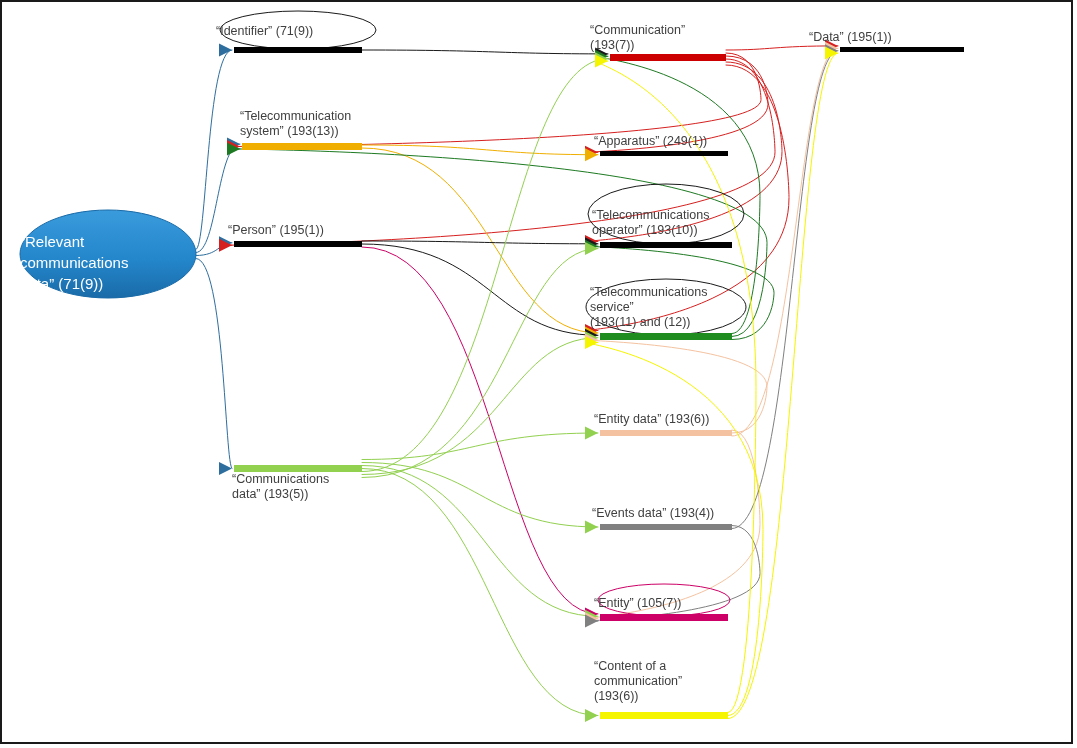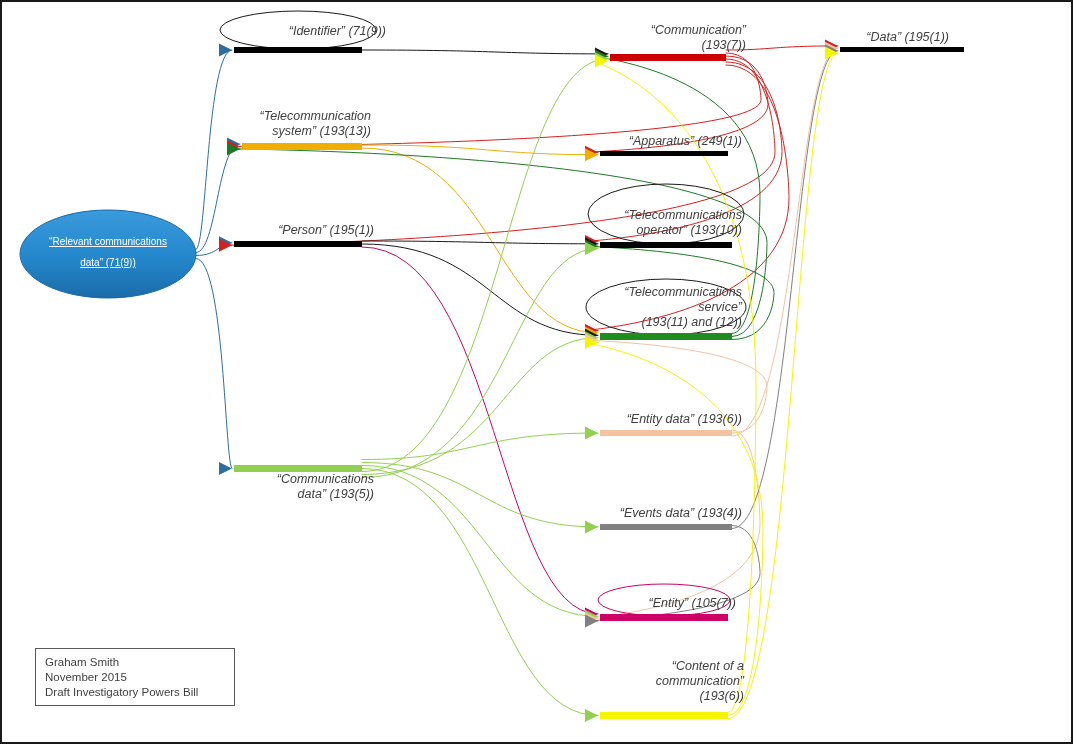--- a/index.html
+++ b/index.html
@@ -8,27 +8,27 @@
     width:1077px;height:748px;overflow:hidden;
     font-family:"Liberation Sans","DejaVu Sans",sans-serif;
     color:#404040;
   }
   #frame{
     position:relative;width:1073px;height:744px;margin:0;
     border:2px solid #1a1a1a;background:#ffffff;box-sizing:border-box;
   }
   #diagram{position:absolute;left:0;top:0;width:1073px;height:744px;}
   .node-label{
-    position:absolute;text-align:right;
+    position:absolute;text-align:left;
     font-size:12.5px;line-height:15px;color:#404040;
-    white-space:pre-line;pointer-events:none;font-style:italic;
+    white-space:pre-line;pointer-events:none;
   }
   .ellipse-label{
-    position:absolute;text-align:center;color:#ffffff;
-    font-size:10px;line-height:21px;white-space:pre-line;text-decoration:underline;
+    position:absolute;color:#ffffff;
+    font-size:15px;line-height:21px;white-space:pre-line;
   }
   #caption{
     position:absolute;left:33px;top:646px;width:200px;height:58px;
     border:1px solid #595959;background:#ffffff;
     padding:6px 9px;box-sizing:border-box;
   }
   #caption div{font-size:11.5px;line-height:15px;color:#3f3f3f;}
 </style>
 </head>
 <body>
@@ -137,38 +137,33 @@
       </g>
   </svg>
 
   <div id="label-layer">
       <div class="ellipse-label" style="left: 18px; top: 229px; width: 176px;">“Relevant communications
 data” (71(9))</div>
       <div class="node-label" style="left: 214px; top: 22px; width: 170px;">“Identifier” (71(9))</div>
       <div class="node-label" style="left: 588px; top: 21px; width: 156px;">“Communication”
 (193(7))</div>
       <div class="node-label" style="left: 807px; top: 28px; width: 140px;">“Data” (195(1))</div>
-      <div class="node-label" style="left: 229px; top: 107px; width: 140px;">“Telecommunication
+      <div class="node-label" style="left: 238px; top: 107px; width: 140px;">“Telecommunication
 system” (193(13))</div>
       <div class="node-label" style="left: 592px; top: 132px; width: 148px;">“Apparatus” (249(1))</div>
       <div class="node-label" style="left: 226px; top: 221px; width: 146px;">“Person” (195(1))</div>
       <div class="node-label" style="left: 590px; top: 206px; width: 150px;">“Telecommunications
 operator” (193(10))</div>
       <div class="node-label" style="left: 588px; top: 283px; width: 152px;">“Telecommunications
 service”
 (193(11) and (12))</div>
       <div class="node-label" style="left: 592px; top: 410px; width: 148px;">“Entity data” (193(6))</div>
       <div class="node-label" style="left: 230px; top: 430px; width: 142px; margin-top: 40px;">“Communications
 data” (193(5))</div>
       <div class="node-label" style="left: 590px; top: 504px; width: 150px;">“Events data” (193(4))</div>
       <div class="node-label" style="left: 592px; top: 594px; width: 142px;">“Entity” (105(7))</div>
       <div class="node-label" style="left: 592px; top: 657px; width: 150px;">“Content of a
 communication”
 (193(6))</div>
     </div>
 
-  <div id="caption">
-    <div>Graham Smith</div>
-    <div>November 2015</div>
-    <div>Draft Investigatory Powers Bill</div>
-  </div>
 
 </div>
 
 </body></html>

